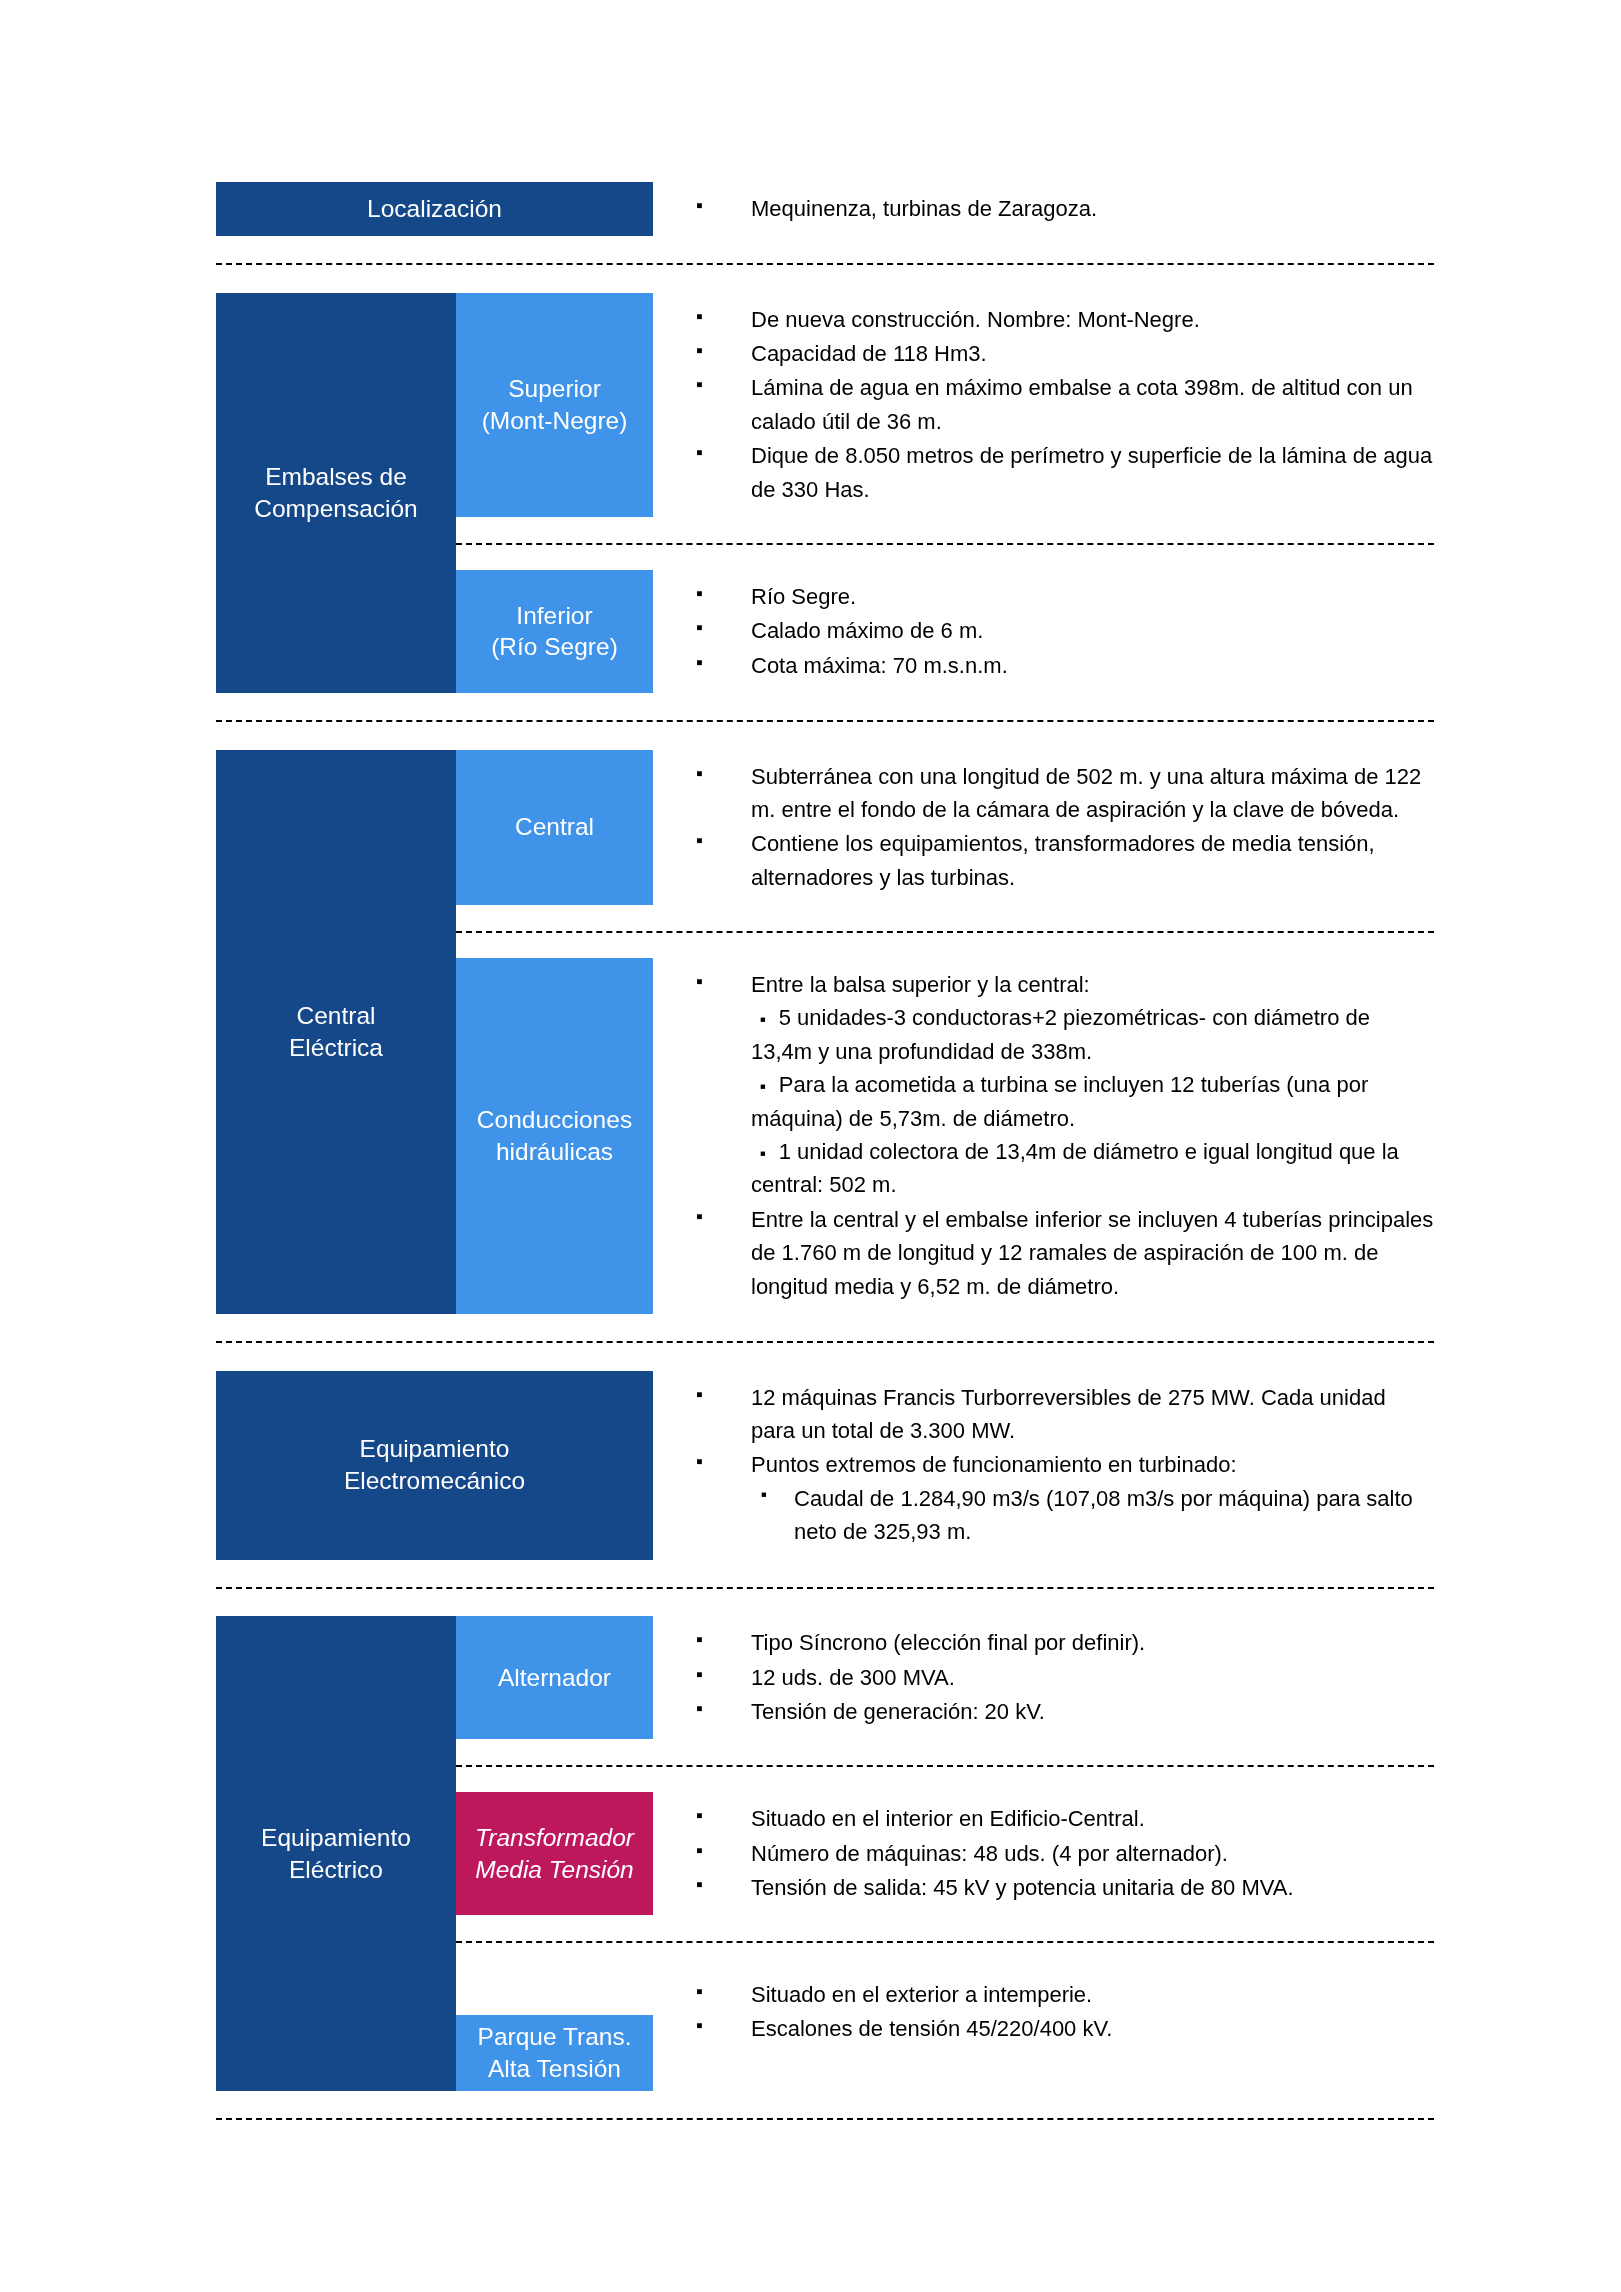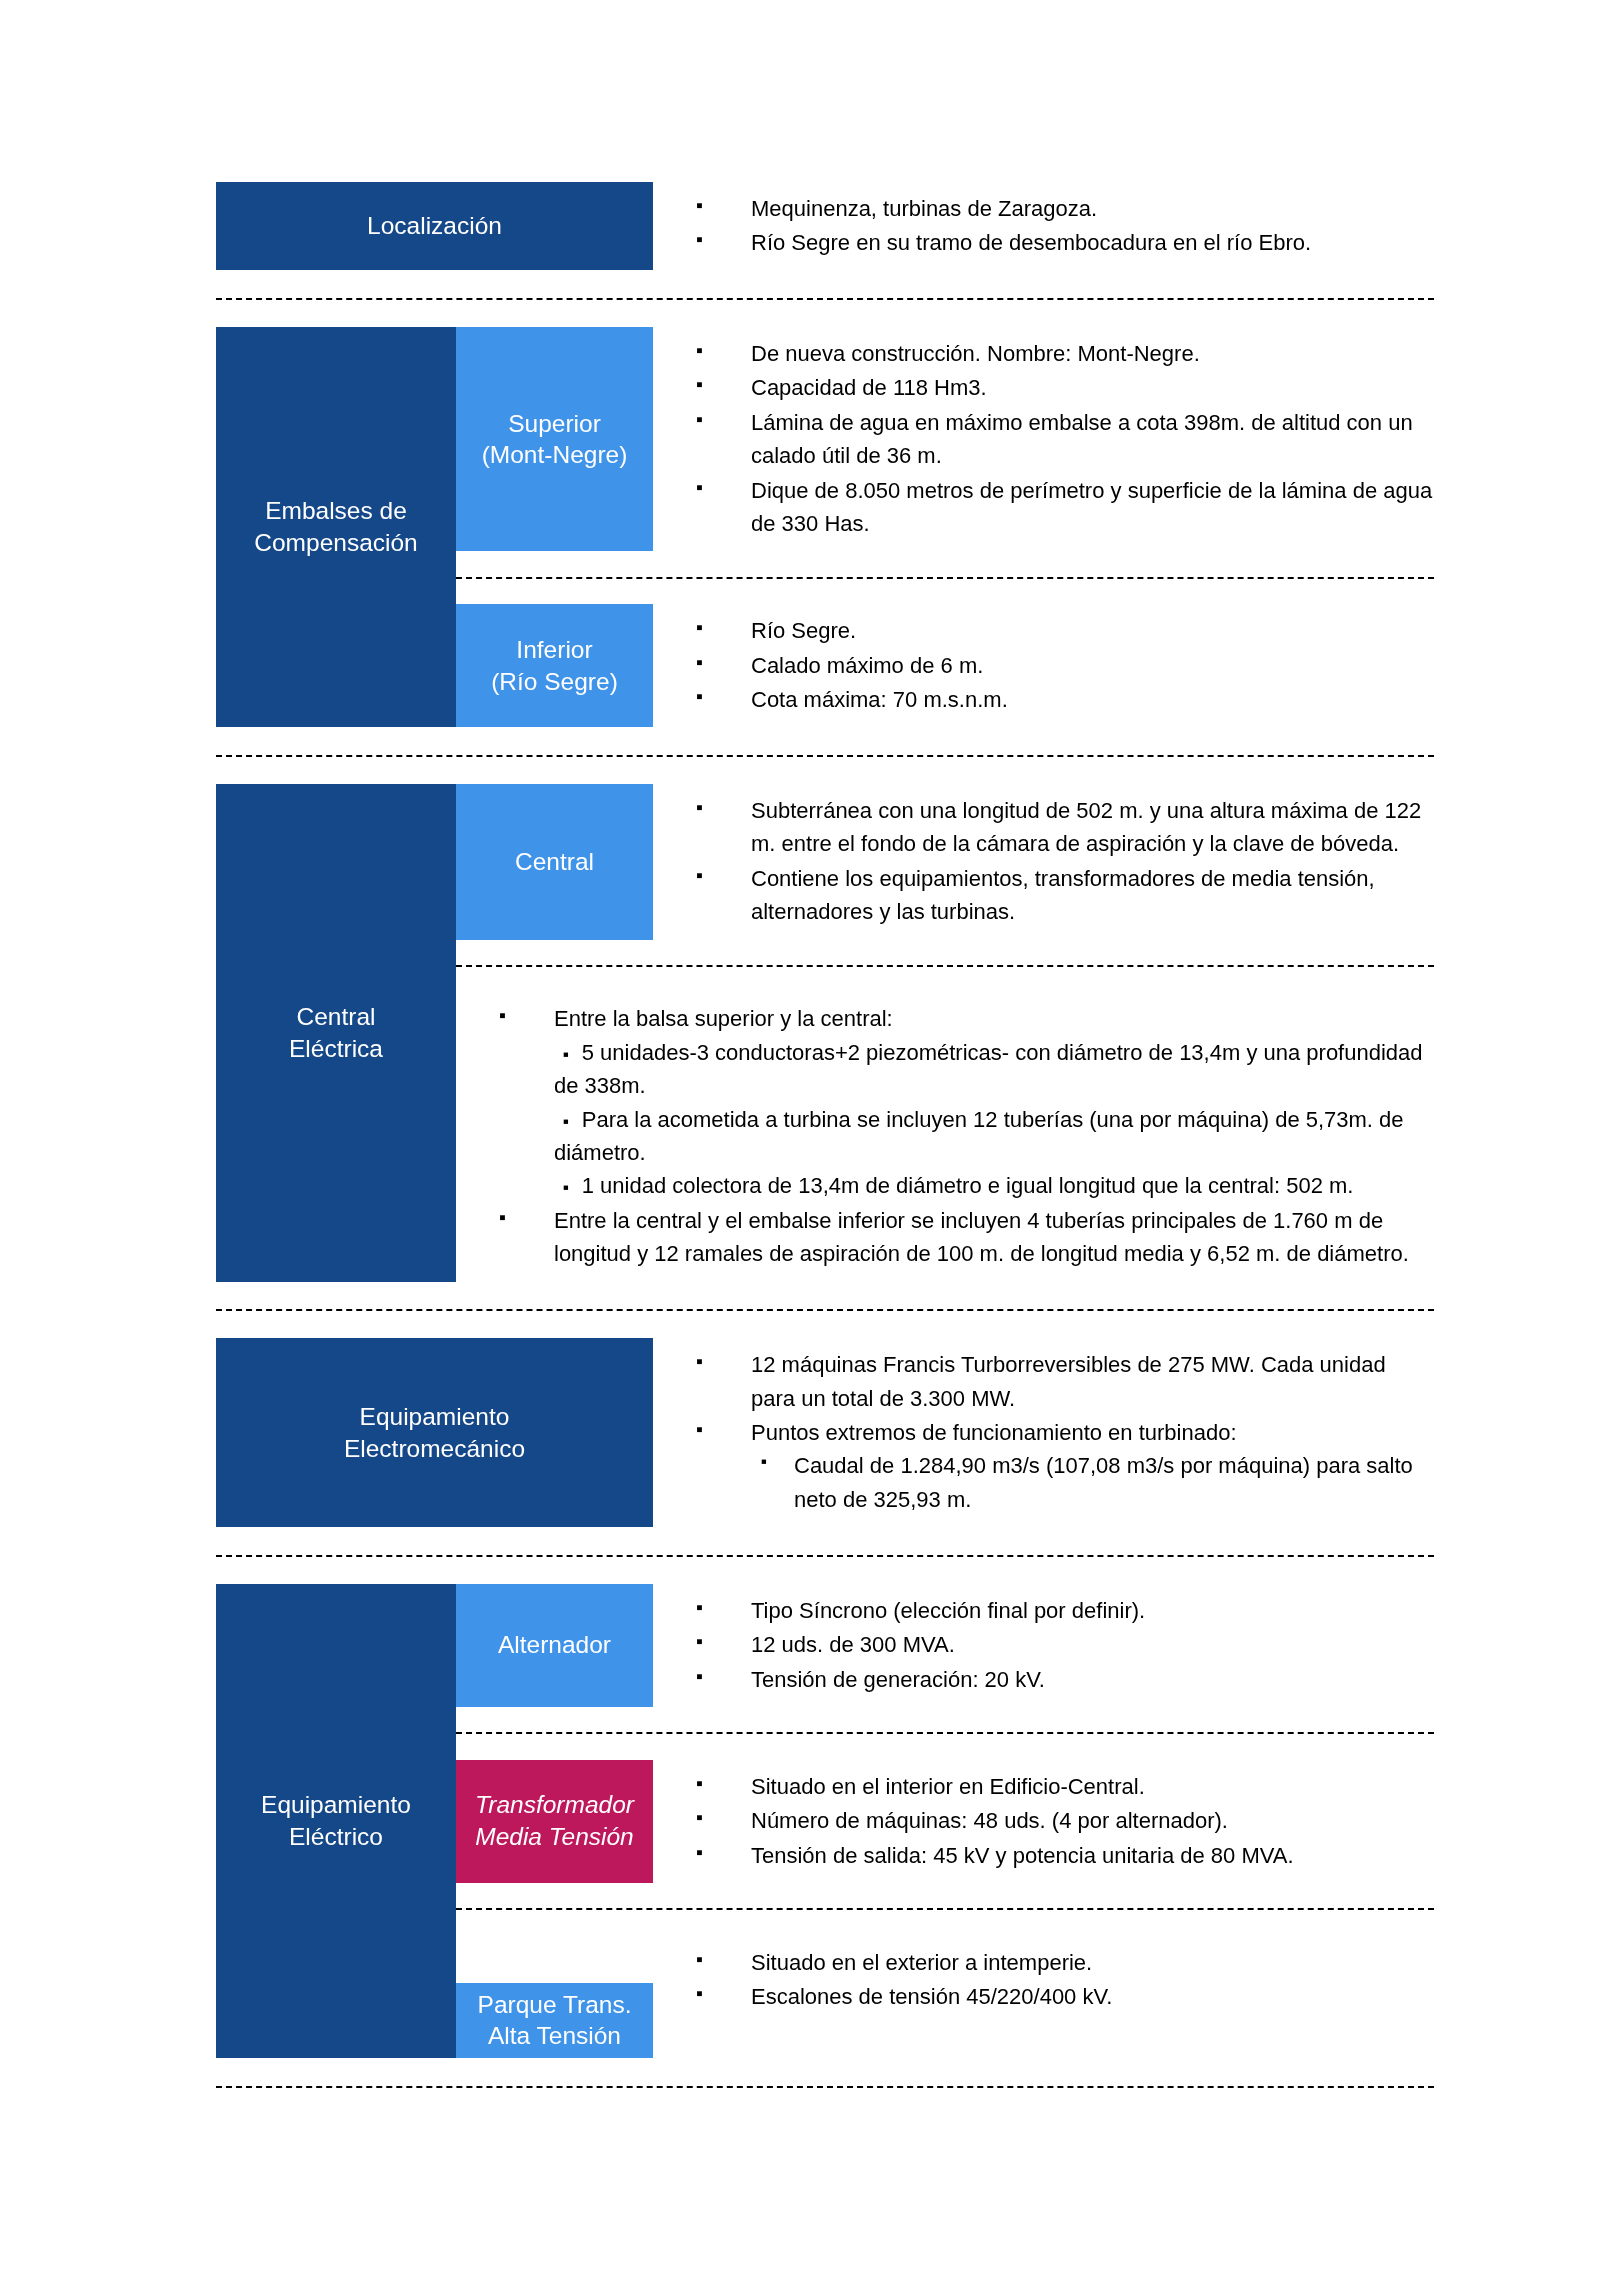--- a/index.html
+++ b/index.html
@@ -179,21 +179,20 @@
       <div class="section">
         <div class="section-body">
           <div class="cat wide" style="background: rgb(21, 72, 137); color: rgb(255, 255, 255);">
             <span>Localización</span>
           </div>
           <div class="subcol">
             <div class="subrow">
               <div class="content">
                 <ul class="bul">
                   <li><span>Mequinenza, turbinas de Zaragoza.</span></li>
-                  <li><span>Río Segre en su tramo de desembocadura en el río Ebro.</span></li>
                 </ul>
               </div>
             </div>
           </div>
         </div>
       </div>
       <div style="height: 27.4px;"></div>
       <div class="sep sep-outer" style="border-top-color: rgb(0, 0, 0);"></div>
       <div style="height: 27.4px;"></div>
       <div class="section">
@@ -250,20 +249,23 @@
                 <ul class="bul">
                   <li><span>Subterránea con una longitud de 502 m. y una altura máxima de 122 m. entre el fondo de la cámara de aspiración y la clave de bóveda.</span></li>
                   <li><span>Contiene los equipamientos, transformadores de media tensión, alternadores y las turbinas.</span></li>
                 </ul>
               </div>
             </div>
             <div style="height: 25.5px;"></div>
             <div class="sep" style="border-top-color: rgb(0, 0, 0);"></div>
             <div style="height: 25.5px;"></div>
             <div class="subrow">
+              <div class="sub" style="background: rgb(63, 147, 232); color: rgb(255, 255, 255);">
+                <span>Conducciones<br>hidráulicas</span>
+              </div>
               <div class="content">
                 <ul class="bul">
                   <li><span>Entre la balsa superior y la central:</span><ul class="sub-flow">
                       <li><span class="sq">▪</span><span>5 unidades-3 conductoras+2 piezométricas- con diámetro de 13,4m y una profundidad de 338m.</span></li>
                       <li><span class="sq">▪</span><span>Para la acometida a turbina se incluyen 12 tuberías (una por máquina) de 5,73m. de diámetro.</span></li>
                       <li><span class="sq">▪</span><span>1 unidad colectora de 13,4m de diámetro e igual longitud que la central: 502 m.</span></li>
                     </ul></li>
                   <li><span>Entre la central y el embalse inferior se incluyen 4 tuberías principales de 1.760 m de longitud y 12 ramales de aspiración de 100 m. de longitud media y 6,52 m. de diámetro.</span></li>
                 </ul>
               </div>

